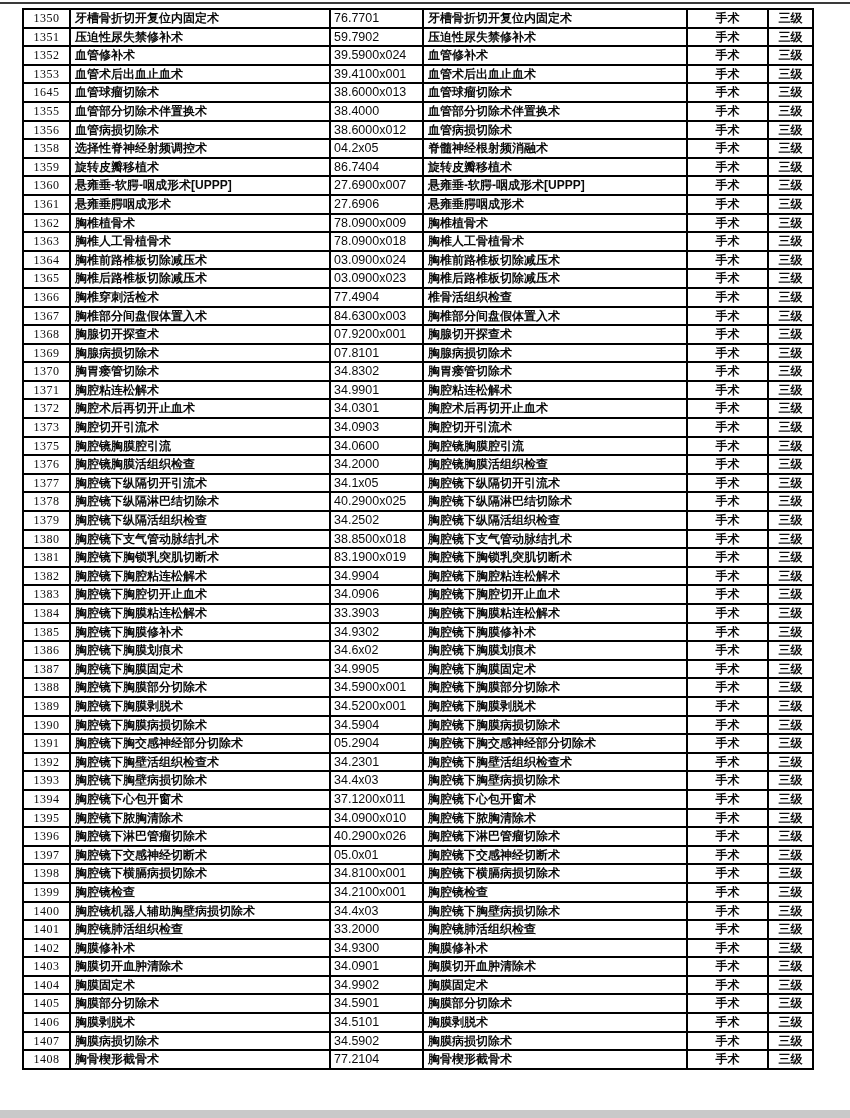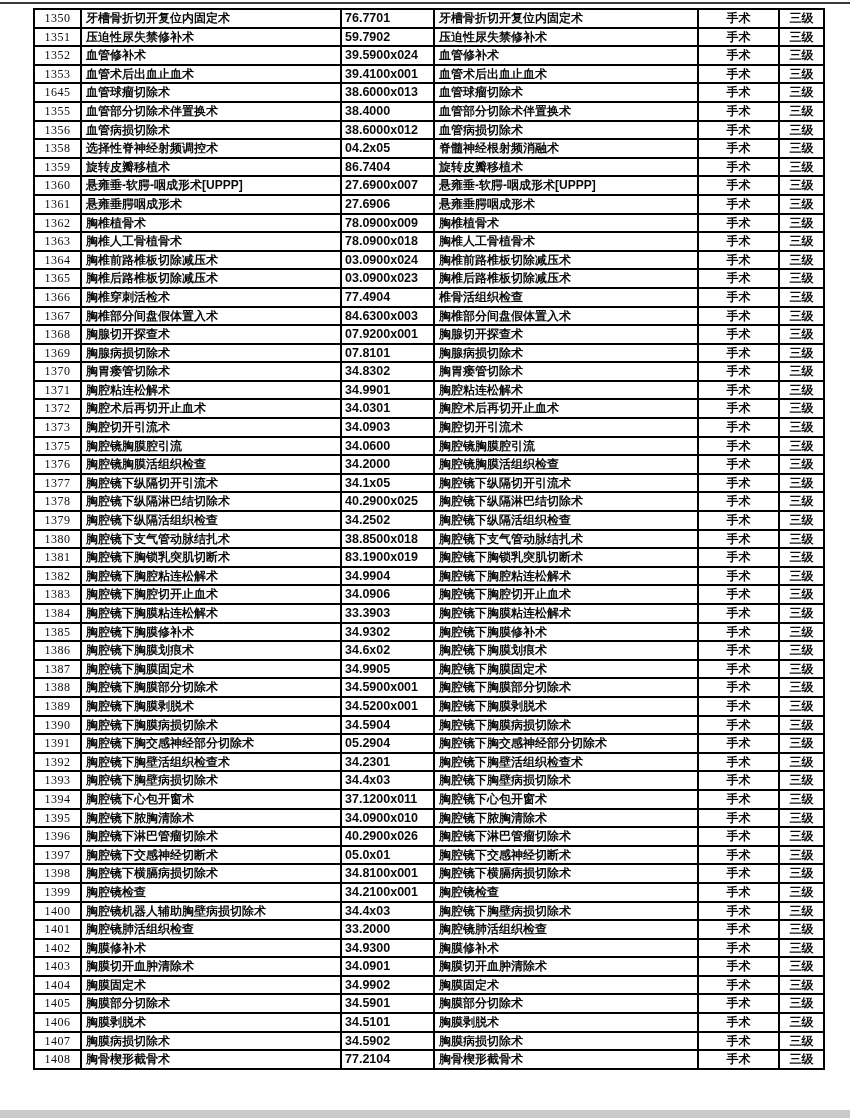--- a/index.html
+++ b/index.html
@@ -26,21 +26,21 @@
   .bottom-scan-shadow {
     position: absolute;
     bottom: 0;
     left: 0;
     width: 850px;
     height: 8px;
     background: #c9c9c9;
   }
   table.proc-table {
     position: absolute;
-    left: 33px;
+    left: 22px;
     top: 8px;
     width: 790px;
     border-collapse: collapse;
     table-layout: fixed;
     border-radius: 11px;
   }
   .proc-table td {
     border: 2px solid #000000;
     height: 16.6px;
     padding: 0 2px;
@@ -58,21 +58,21 @@
     letter-spacing: 0.5px;
   }
   .proc-table td.c-name {
     text-align: left;
     padding-left: 4px;
     font-weight: 600;
   }
   .proc-table td.c-code {
     text-align: left;
     padding-left: 3px;
-    font-weight: 700;
+    font-weight: 400;
     font-size: 12.5px;
   }
   .proc-table td.c-cat,
   .proc-table td.c-lvl {
     text-align: center;
     font-weight: 600;
   }
 </style>
 </head>
 <body>

